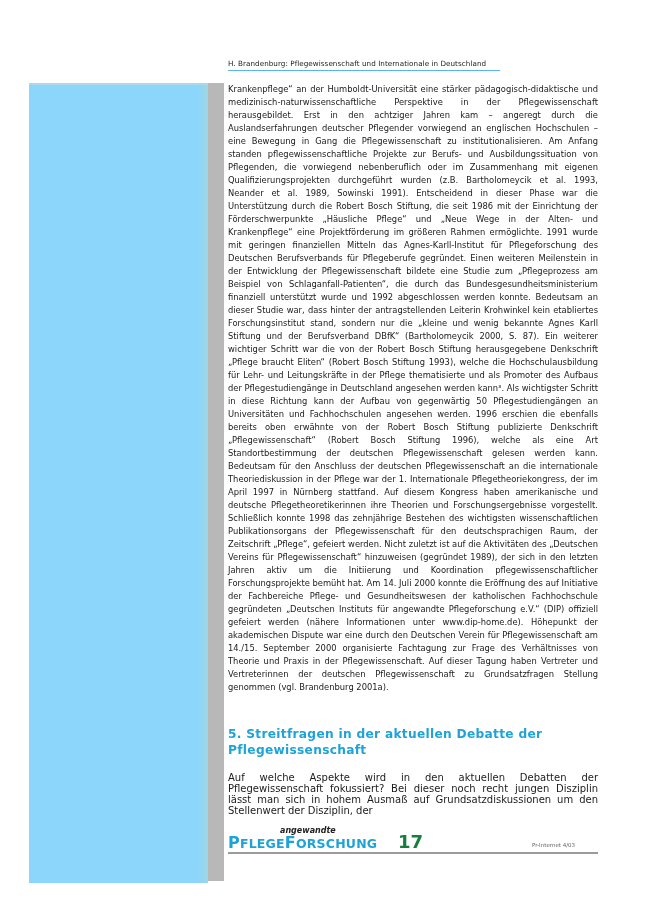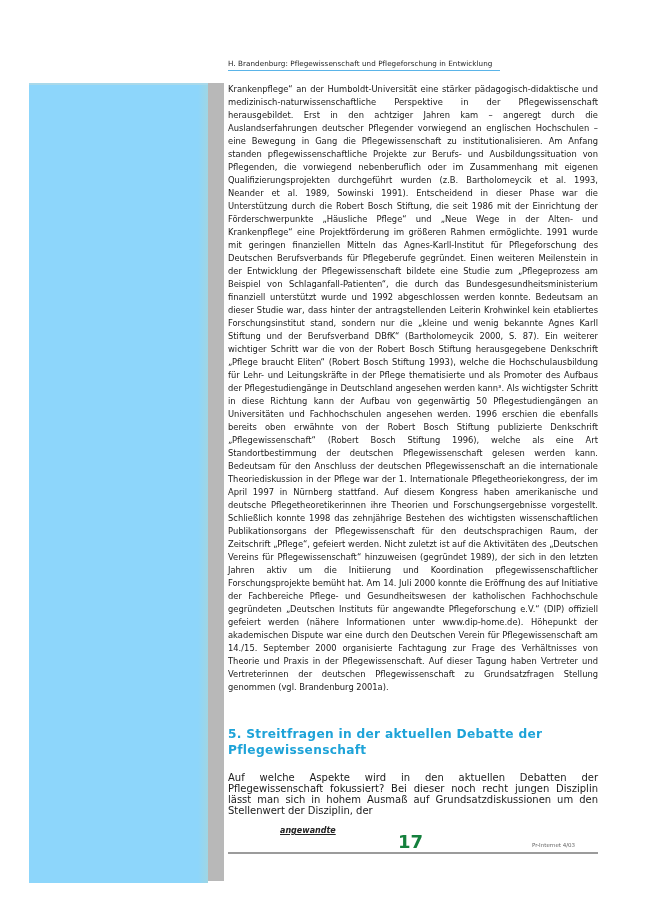--- a/index.html
+++ b/index.html
@@ -16,44 +16,45 @@
   .body-text { position: absolute; left: 228px; top: 83px; width: 370px;
                font-size: 8.35px; line-height: 13px; text-align: justify; hyphens: manual; }
   .body-text p { margin: 0; }
   .section-heading { position: absolute; left: 228px; top: 726px; width: 360px;
                      font-family: "DejaVu Sans", sans-serif; font-weight: bold;
                      font-size: 12.2px; line-height: 16px; color: #1ea3d8; letter-spacing: 0.3px; }
   .body-text-2 { position: absolute; left: 228px; top: 762px; width: 370px;
                  font-size: 10px; line-height: 11.08px; text-align: justify; }
   .footer-logo { position: absolute; left: 228px; top: 826px; width: 175px; height: 30px; }
   .logo-small { position: absolute; left: 52px; top: 0px; font-size: 8px; font-style: italic;
-                font-weight: bold; color: #222; text-decoration: underline; }
+                font-weight: bold; color: #222; }
   .logo-main { position: absolute; left: 0; top: 7px; font-size: 16px; font-weight: bold;
                color: #1ea3d8; letter-spacing: 0.2px; white-space: nowrap; }
   .logo-main .sm { font-size: 12.5px; }
   .page-number { position: absolute; left: 398px; top: 831px; font-size: 18px; font-weight: bold; color: #15803d; }
   .footer-rule { position: absolute; left: 228px; top: 852px; width: 370px; height: 2px; background: #9b9b9b; }
   .footer-tag { position: absolute; left: 532px; top: 842px; font-size: 5.5px; color: #666; white-space: nowrap; }
 </style>
 </head>
 <body>
 
 <div class="side-panel"></div>
 <div class="gray-bar"></div>
 
-<div class="run-head">H. Brandenburg: Pflegewissenschaft und Pflegeforschung in Entwicklung</div>
+<div class="run-head">H. Brandenburg: Pflegewissenschaft und Internationale in Deutschland</div>
 
 <div class="body-text">
   <p>Krankenpflege“ an der Humboldt-Universität eine stärker pädagogisch-didaktische und medizinisch-naturwissenschaftliche Perspektive in der Pflegewissenschaft herausgebildet. Erst in den achtziger Jahren kam – angeregt durch die Auslandserfahrungen deutscher Pflegender vorwiegend an englischen Hochschulen – eine Bewegung in Gang die Pflegewissenschaft zu institutionalisieren. Am Anfang standen pflegewissenschaftliche Projekte zur Berufs- und Ausbildungssituation von Pflegenden, die vorwiegend nebenberuflich oder im Zusammenhang mit eigenen Qualifizierungsprojekten durchgeführt wurden (z.B. Bartholomeycik et al. 1993, Neander et al. 1989, Sowinski 1991). Entscheidend in dieser Phase war die Unterstützung durch die Robert Bosch Stiftung, die seit 1986 mit der Einrichtung der Förderschwerpunkte „Häusliche Pflege“ und „Neue Wege in der Alten- und Krankenpflege“ eine Projektförderung im größeren Rahmen ermöglichte. 1991 wurde mit geringen finanziellen Mitteln das Agnes-Karll-Institut für Pflegeforschung des Deutschen Berufsverbands für Pflegeberufe gegründet. Einen weiteren Meilenstein in der Entwicklung der Pflegewissenschaft bildete eine Studie zum „Pflegeprozess am Beispiel von Schlaganfall-Patienten“, die durch das Bundesgesundheitsministerium finanziell unterstützt wurde und 1992 abgeschlossen werden konnte. Bedeutsam an dieser Studie war, dass hinter der antragstellenden Leiterin Krohwinkel kein etabliertes Forschungsinstitut stand, sondern nur die „kleine und wenig bekannte Agnes Karll Stiftung und der Berufsverband DBfK“ (Bartholomeycik 2000, S. 87). Ein weiterer wichtiger Schritt war die von der Robert Bosch Stiftung herausgegebene Denkschrift „Pflege braucht Eliten“ (Robert Bosch Stiftung 1993), welche die Hochschulausbildung für Lehr- und Leitungskräfte in der Pflege thematisierte und als Promoter des Aufbaus der Pflegestudiengänge in Deutschland angesehen werden kann³. Als wichtigster Schritt in diese Richtung kann der Aufbau von gegenwärtig 50 Pflegestudiengängen an Universitäten und Fachhochschulen angesehen werden. 1996 erschien die ebenfalls bereits oben erwähnte von der Robert Bosch Stiftung publizierte Denkschrift „Pflegewissenschaft“ (Robert Bosch Stiftung 1996), welche als eine Art Standortbestimmung der deutschen Pflegewissenschaft gelesen werden kann. Bedeutsam für den Anschluss der deutschen Pflegewissenschaft an die internationale Theoriediskussion in der Pflege war der 1. Internationale Pflegetheoriekongress, der im April 1997 in Nürnberg stattfand. Auf diesem Kongress haben amerikanische und deutsche Pflegetheoretikerinnen ihre Theorien und Forschungsergebnisse vorgestellt. Schließlich konnte 1998 das zehnjährige Bestehen des wichtigsten wissenschaftlichen Publikationsorgans der Pflegewissenschaft für den deutschsprachigen Raum, der Zeitschrift „Pflege“, gefeiert werden. Nicht zuletzt ist auf die Aktivitäten des „Deutschen Vereins für Pflegewissenschaft“ hinzuweisen (gegründet 1989), der sich in den letzten Jahren aktiv um die Initiierung und Koordination pflegewissenschaftlicher Forschungsprojekte bemüht hat. Am 14. Juli 2000 konnte die Eröffnung des auf Initiative der Fachbereiche Pflege- und Gesundheitswesen der katholischen Fachhochschule gegründeten „Deutschen Instituts für angewandte Pflegeforschung e.V.“ (DIP) offiziell gefeiert werden (nähere Informationen unter www.dip-home.de). Höhepunkt der akademischen Dispute war eine durch den Deutschen Verein für Pflegewissenschaft am 14./15. September 2000 organisierte Fachtagung zur Frage des Verhältnisses von Theorie und Praxis in der Pflegewissenschaft. Auf dieser Tagung haben Vertreter und Vertreterinnen der deutschen Pflegewissenschaft zu Grundsatzfragen Stellung genommen (vgl. Brandenburg 2001a).</p>
 </div>
 
 <div class="section-heading">5. Streitfragen in der aktuellen Debatte der Pflegewissenschaft</div>
 
 <div class="body-text-2">
   <p>Auf welche Aspekte wird in den aktuellen Debatten der Pflegewissenschaft fokussiert? Bei dieser noch recht jungen Disziplin lässt man sich in hohem Ausmaß auf Grundsatzdiskussionen um den Stellenwert der Disziplin, der</p>
 </div>
 
 <div class="footer-logo">
   <span class="logo-small">angewandte</span>
+  <span class="logo-main"><span>P</span><span class="sm">FLEGE</span><span>F</span><span class="sm">ORSCHUNG</span></span>
 </div>
 <div class="page-number">17</div>
 <div class="footer-rule"></div>
 <div class="footer-tag">Pr-Internet 4/03</div>
 
 </body></html>

